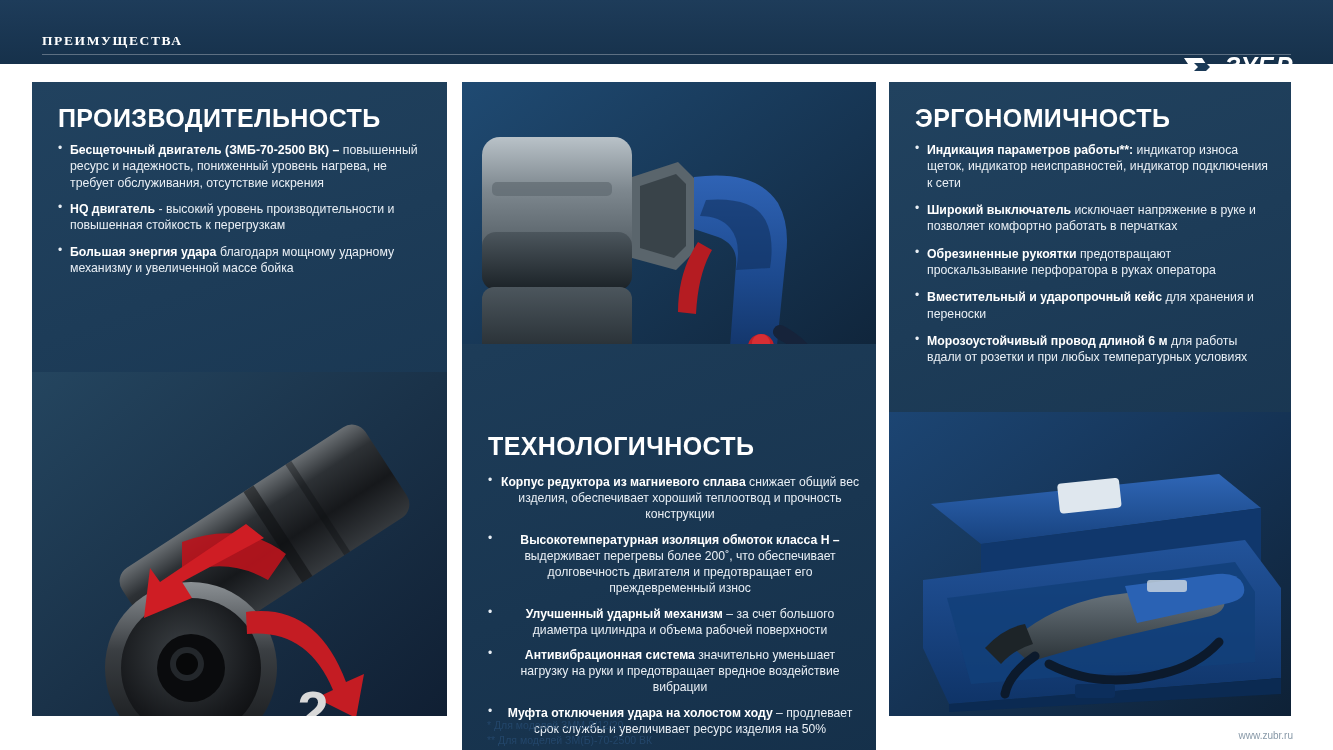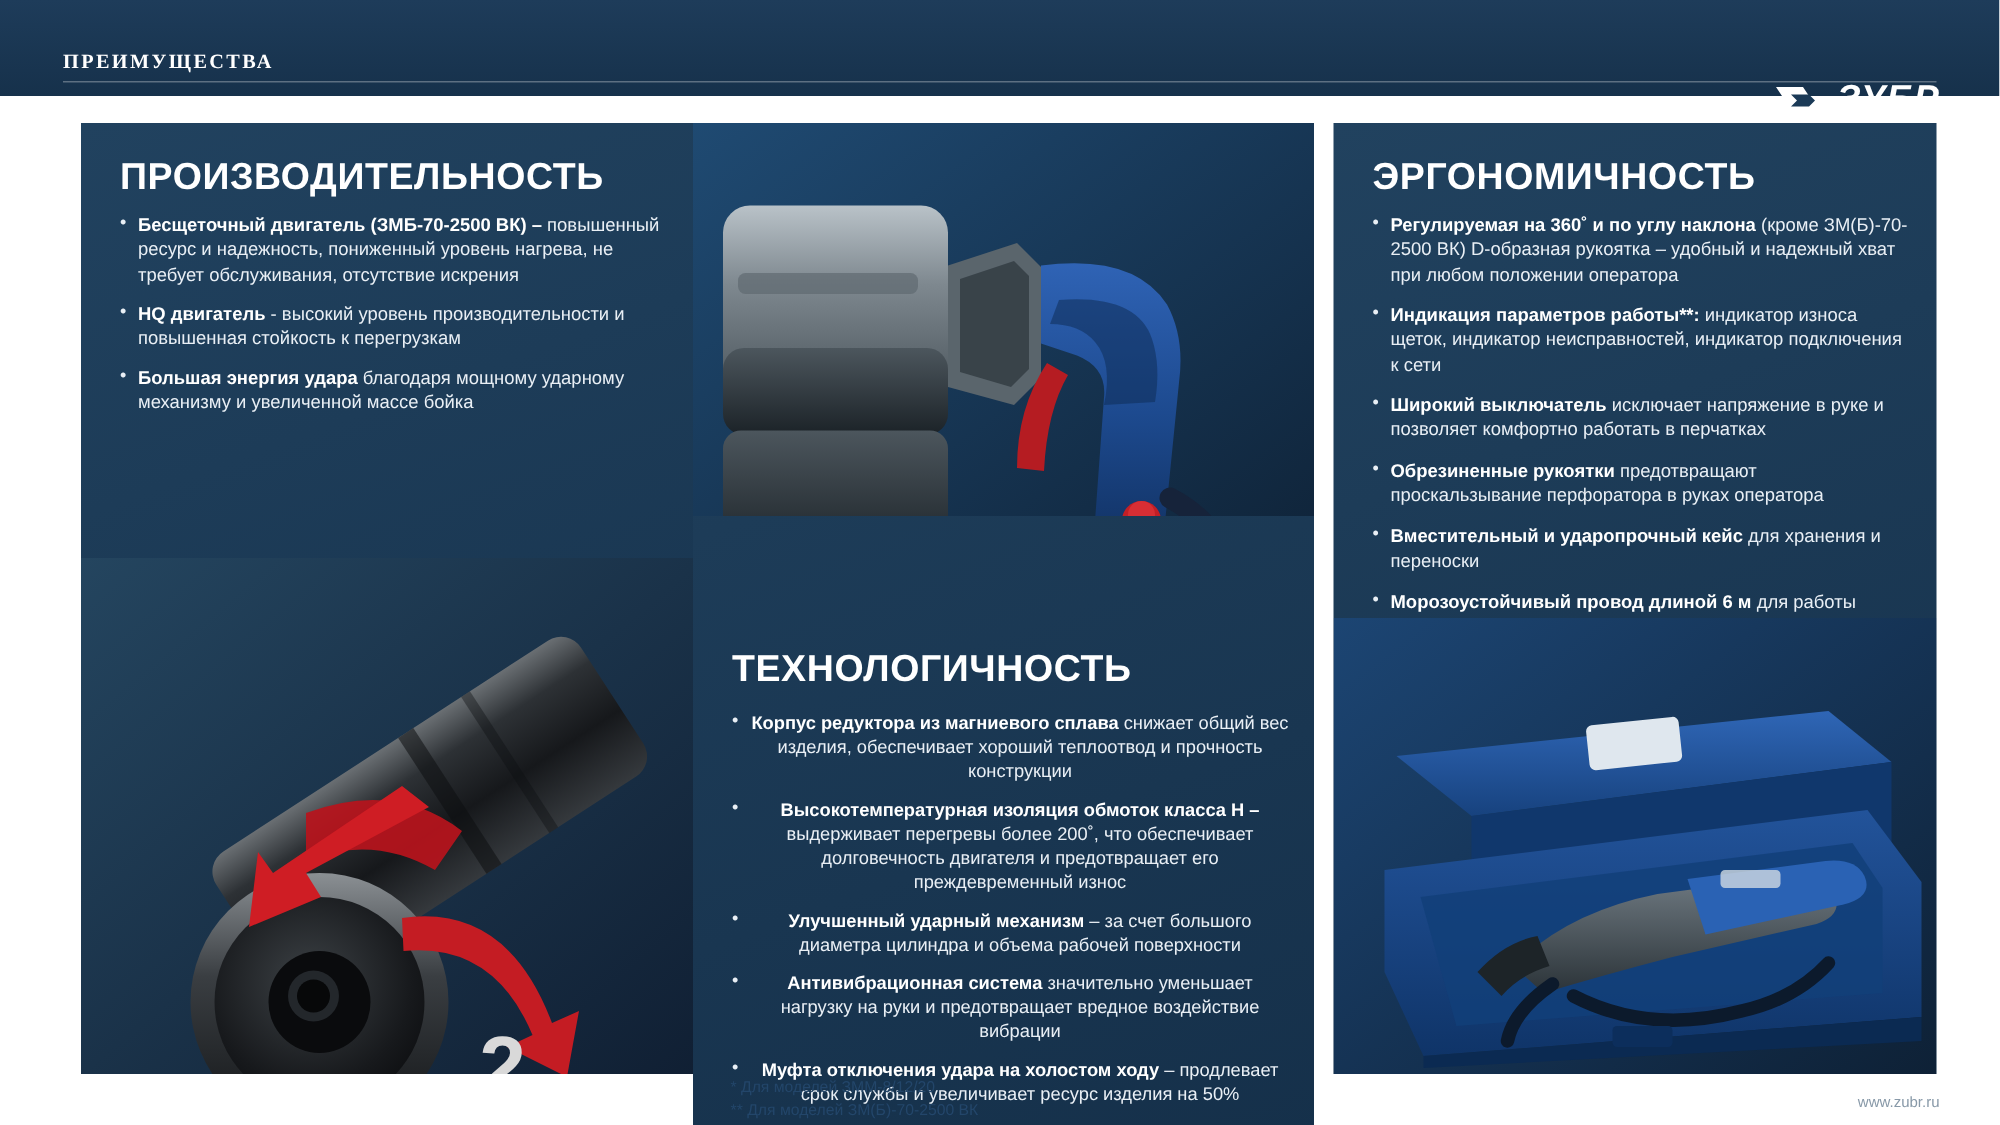--- a/index.html
+++ b/index.html
@@ -36,21 +36,21 @@
     display: flex; align-items: center; gap: 9px; margin-top: 32px;
   }
   .logo-mark { width: 34px; height: 26px; display: block; }
   .logo-text {
     font-size: 25px; font-weight: 700; color: #ffffff;
     letter-spacing: 0.5px; font-style: italic;
   }
 
   
   .col-left {
-    position: absolute; left: 54px; top: 82px;
+    position: absolute; left: 32px; top: 82px;
     width: 415px; height: 634px;
     background: #1d3d5c;
     background: linear-gradient(160deg,#21425f 0%, #15304a 100%);
     overflow: hidden;
   }
   .col-mid {
     position: absolute; left: 462px; top: 82px;
     width: 414px; height: 680px;
     background: #1d3d5c;
     background: linear-gradient(160deg,#21425f 0%, #15304a 100%);
@@ -268,21 +268,20 @@
       <li><b>Улучшенный ударный механизм</b><span> – за счет большого диаметра цилиндра и объема рабочей поверхности</span></li>
       <li><b>Антивибрационная система</b><span> значительно уменьшает нагрузку на руки и предотвращает вредное воздействие вибрации</span></li>
       <li><b>Муфта отключения удара на холостом ходу</b><span> – продлевает срок службы и увеличивает ресурс изделия на 50%</span></li>
 
     </ul>
   </div>
 
   <div class="col-right">
     <div class="right-head col-title">ЭРГОНОМИЧНОСТЬ</div>
     <ul class="bullets right-list">
-      <li><b>Регулируемая на 360˚ и по углу наклона</b><span> (кроме ЗМ(Б)-70-2500 ВК) D-образная рукоятка – удобный и надежный хват при любом положении оператора</span></li>
       <li><b>Индикация параметров работы**:</b><span> индикатор износа щеток, индикатор неисправностей, индикатор подключения к сети</span></li>
       <li><b>Широкий выключатель</b><span> исключает напряжение в руке и позволяет комфортно работать в перчатках</span></li>
       <li><b>Обрезиненные рукоятки</b><span> предотвращают проскальзывание перфоратора в руках оператора</span></li>
       <li><b>Вместительный и ударопрочный кейс</b><span> для хранения и переноски</span></li>
       <li><b>Морозоустойчивый провод длиной 6 м</b><span> для работы вдали от розетки и при любых температурных условиях</span></li>
     </ul>
 
     <div class="case-photo">
       <svg width="402" height="304" viewBox="0 0 402 304">
         <defs>

